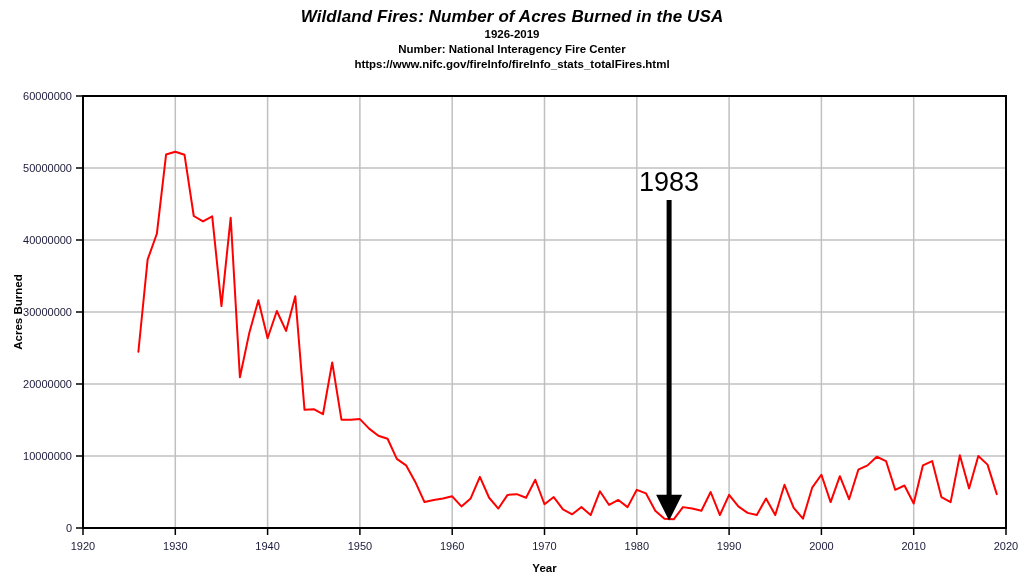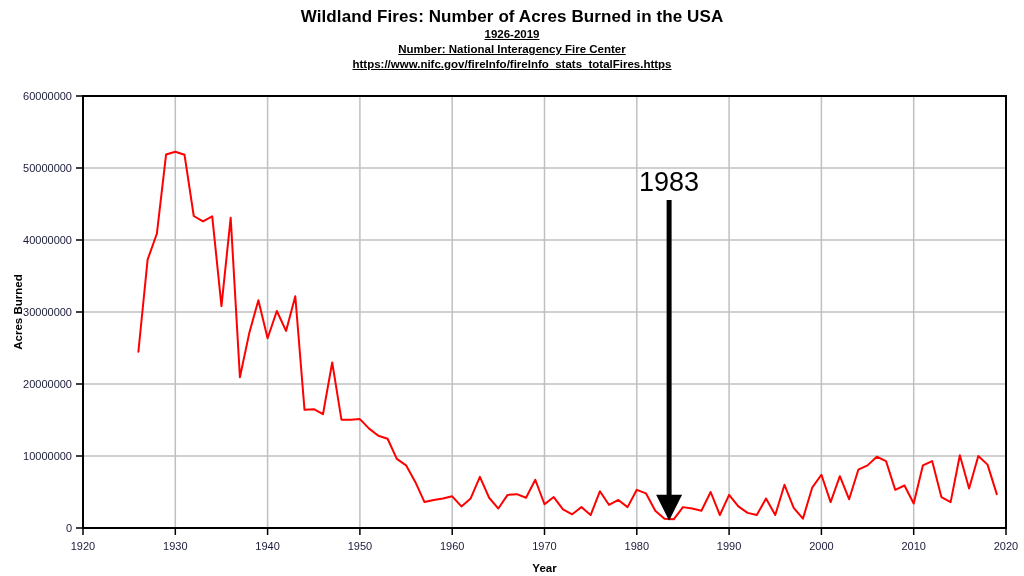--- a/index.html
+++ b/index.html
@@ -26,26 +26,26 @@
     left: 0;
     top: 6px;
     width: 1024px;
     text-align: center;
   }
   .title-main {
     font-size: 17px;
     font-weight: bold;
     letter-spacing: 0.1px;
     line-height: 21px;
+    font-style: italic;
   }
   .title-sub {
     font-size: 11.5px;
     font-weight: bold;
     line-height: 15px;
-    text-decoration: underline;
   }
   svg { display: block; }
   .axis-title {
     font-size: 11.5px;
     font-weight: bold;
     font-family: "Liberation Sans", sans-serif;
   }
   .tick-label {
     font-size: 11px;
     font-family: "Liberation Sans", sans-serif;
@@ -59,21 +59,21 @@
 </style>
 </head>
 <body>
 
 <div id="figure">
 
   <div class="titles">
     <div class="title-main">Wildland Fires: Number of Acres Burned in the USA</div>
     <div class="title-sub">1926-2019</div>
     <div class="title-sub">Number: National Interagency Fire Center</div>
-    <div class="title-sub">https://www.nifc.gov/fireInfo/fireInfo_stats_totalFires.https</div>
+    <div class="title-sub">https://www.nifc.gov/fireInfo/fireInfo_stats_totalFires.html</div>
   </div>
 
   <svg id="plot" width="1024" height="576">
     <g id="gridlines">
         <line x1="83" x2="1006" y1="456" y2="456" stroke="#c0c0c0" stroke-width="1.5"></line>
         <line x1="83" x2="1006" y1="384" y2="384" stroke="#c0c0c0" stroke-width="1.5"></line>
         <line x1="83" x2="1006" y1="312" y2="312" stroke="#c0c0c0" stroke-width="1.5"></line>
         <line x1="83" x2="1006" y1="240" y2="240" stroke="#c0c0c0" stroke-width="1.5"></line>
         <line x1="83" x2="1006" y1="168" y2="168" stroke="#c0c0c0" stroke-width="1.5"></line>
         <line y1="96" y2="528" x1="175.3" x2="175.3" stroke="#c0c0c0" stroke-width="1.5"></line>

